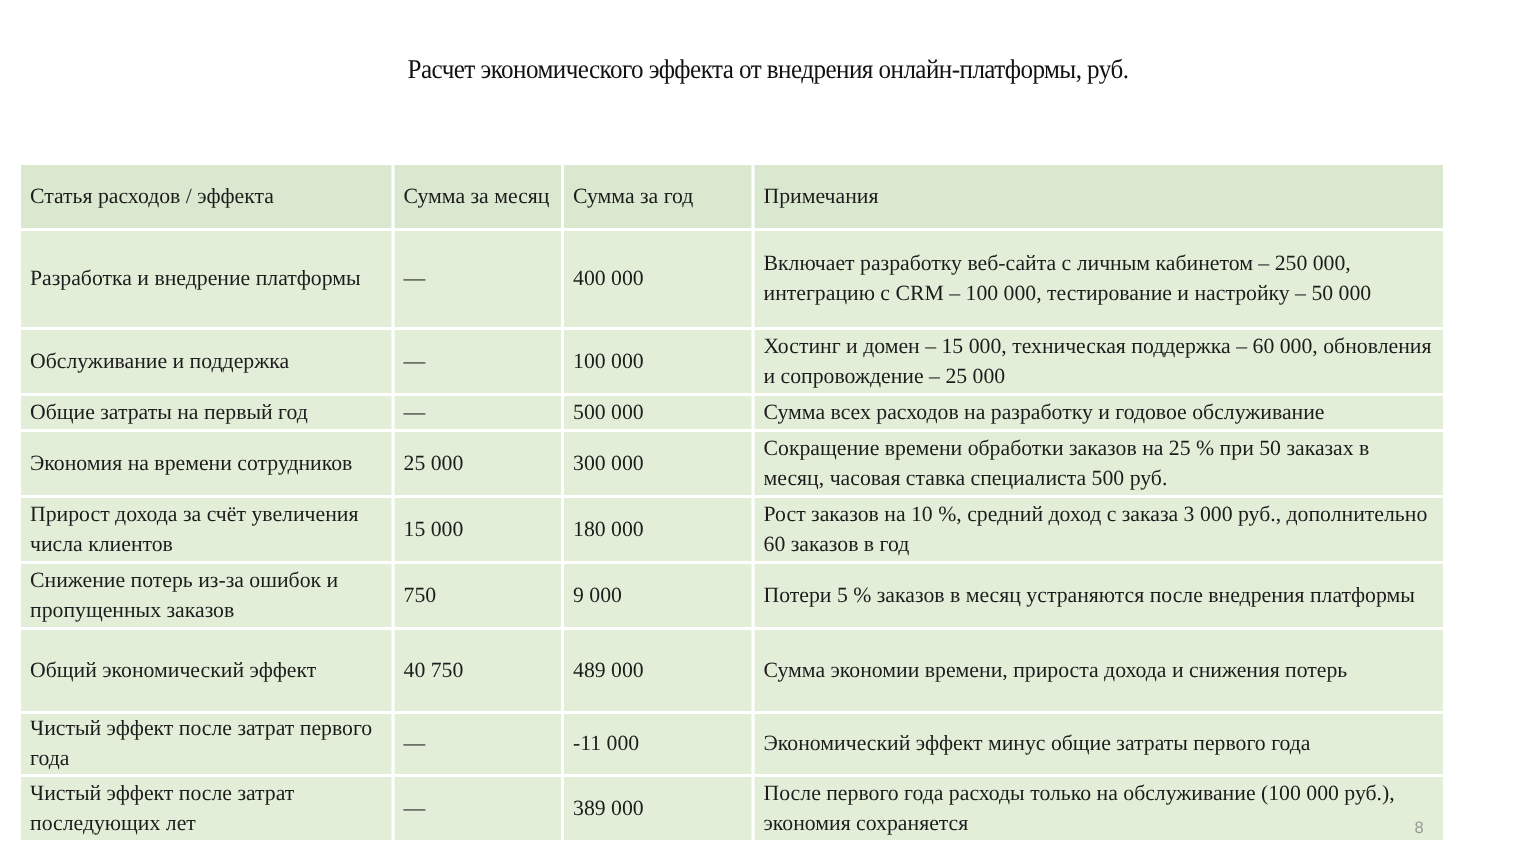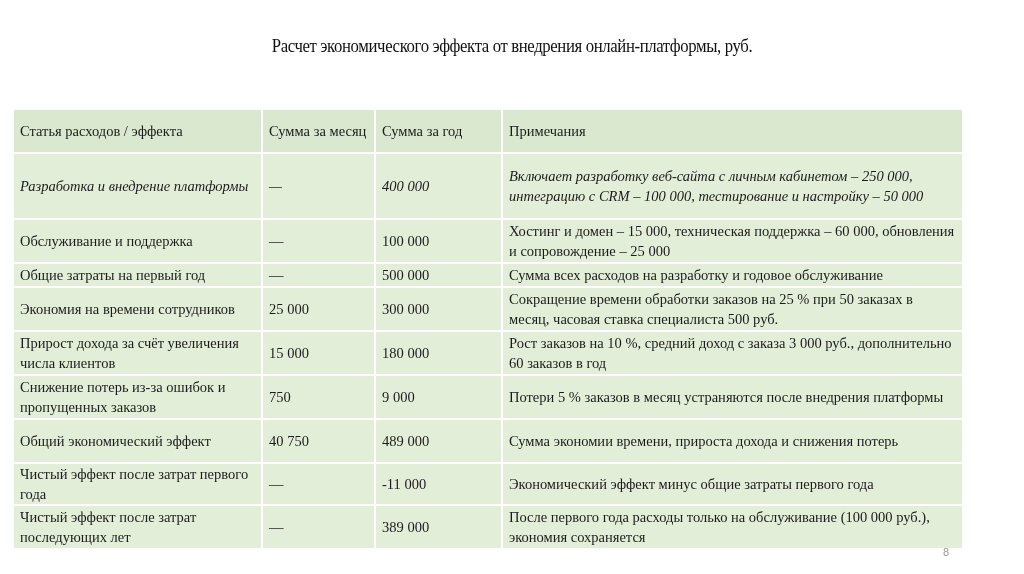--- a/index.html
+++ b/index.html
@@ -43,27 +43,27 @@
       padding: 0 6px;
       vertical-align: middle;
       text-align: left;
       font-weight: normal;
       color: #1c1c1c;
     }
     .econ-table th {
       background: #dbe8d0;
     }
     .econ-table tr.hdr { height: 44px; }
-    .econ-table tr.r1 { height: 66px; font-style: italic; }
+    .econ-table tr.r1 { height: 66px; }
     .econ-table tr.r2 { height: 44px; }
     .econ-table tr.r3 { height: 24px; }
     .econ-table tr.r4 { height: 44px; }
     .econ-table tr.r5 { height: 44px; }
     .econ-table tr.r6 { height: 44px; }
-    .econ-table tr.r7 { height: 44px; }
+    .econ-table tr.r7 { height: 56px; }
     .econ-table tr.r8 { height: 28px; }
     .econ-table tr.r9 { height: 44px; margin-top: 36px; }
     .col-item { width: 249px; }
     .col-month { width: 113px; }
     .col-year { width: 127px; }
     .col-note { width: 461px; }
     .page-number {
       position: absolute;
       left: 936px;
       top: 546px;

